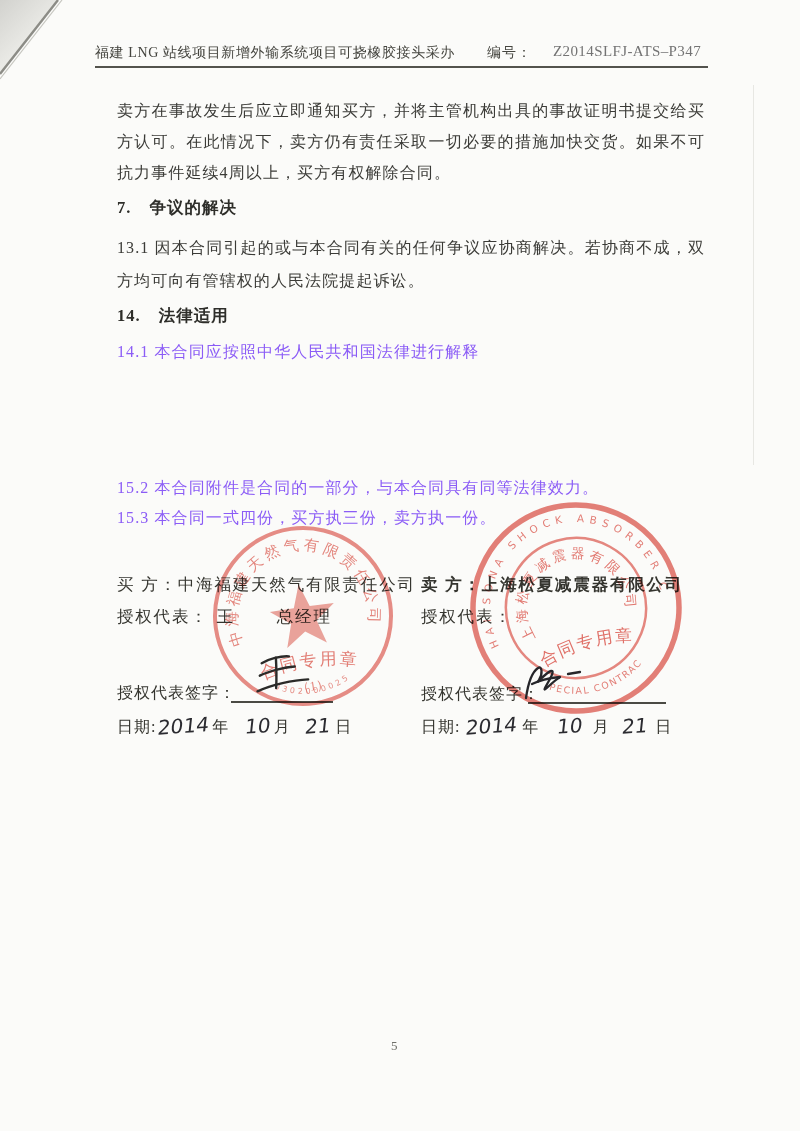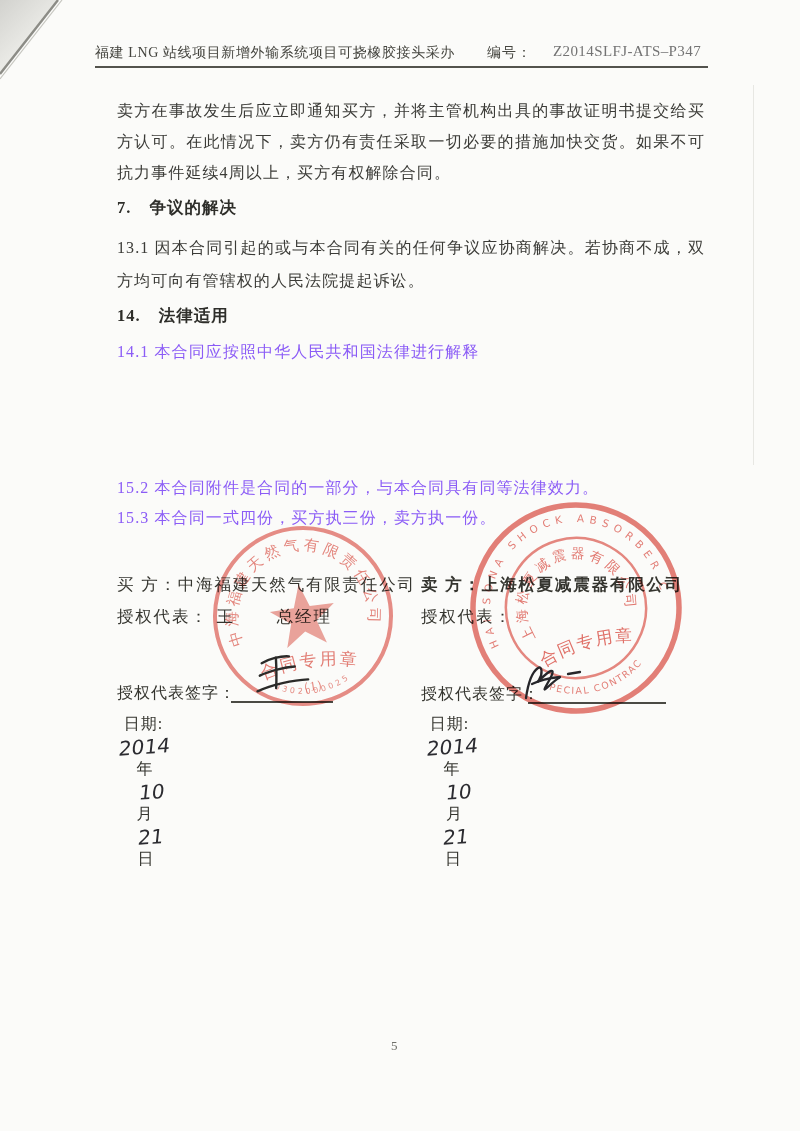--- a/index.html
+++ b/index.html
@@ -22,21 +22,21 @@
   .sec-head{font-family:"Liberation Sans", sans-serif; font-weight:bold; font-size:16.5px; color:#2e2e2a; letter-spacing:1px;}
   .sec-head .sec-no{margin-right:18px; font-family:"Liberation Serif", serif;}
   
   .sigrow{font-size:16.5px; letter-spacing:1.8px; color:#35352f; white-space:nowrap;}
   .sigrow-sm{font-size:16px; letter-spacing:1px;}
   .rep-name{margin-left:8px;}
   .rep-title{margin-left:42px;}
   .sig-line{height:2px; background:#4a4a44;}
   .hw{font-family:"DejaVu Sans", sans-serif; font-size:20px; color:#2b2b30;
       display:inline-block; transform:skewX(-10deg) rotate(-4deg);}
-  .daterow{display:flex; align-items:center;flex-direction:column;}
+  .daterow{display:flex; align-items:flex-end;}
   .daterow .unit{font-size:16px; letter-spacing:1px; color:#35352f;}
   
   .stamp{mix-blend-mode:multiply; opacity:.82;}
   
   .pageno{left:391px; top:1038px; font-size:13px; color:#6f6f69;}
   .edge-line{left:753px; top:85px; width:1px; height:380px; background:#e7e7e3;}
 </style>
 </head>
 <body>
 

